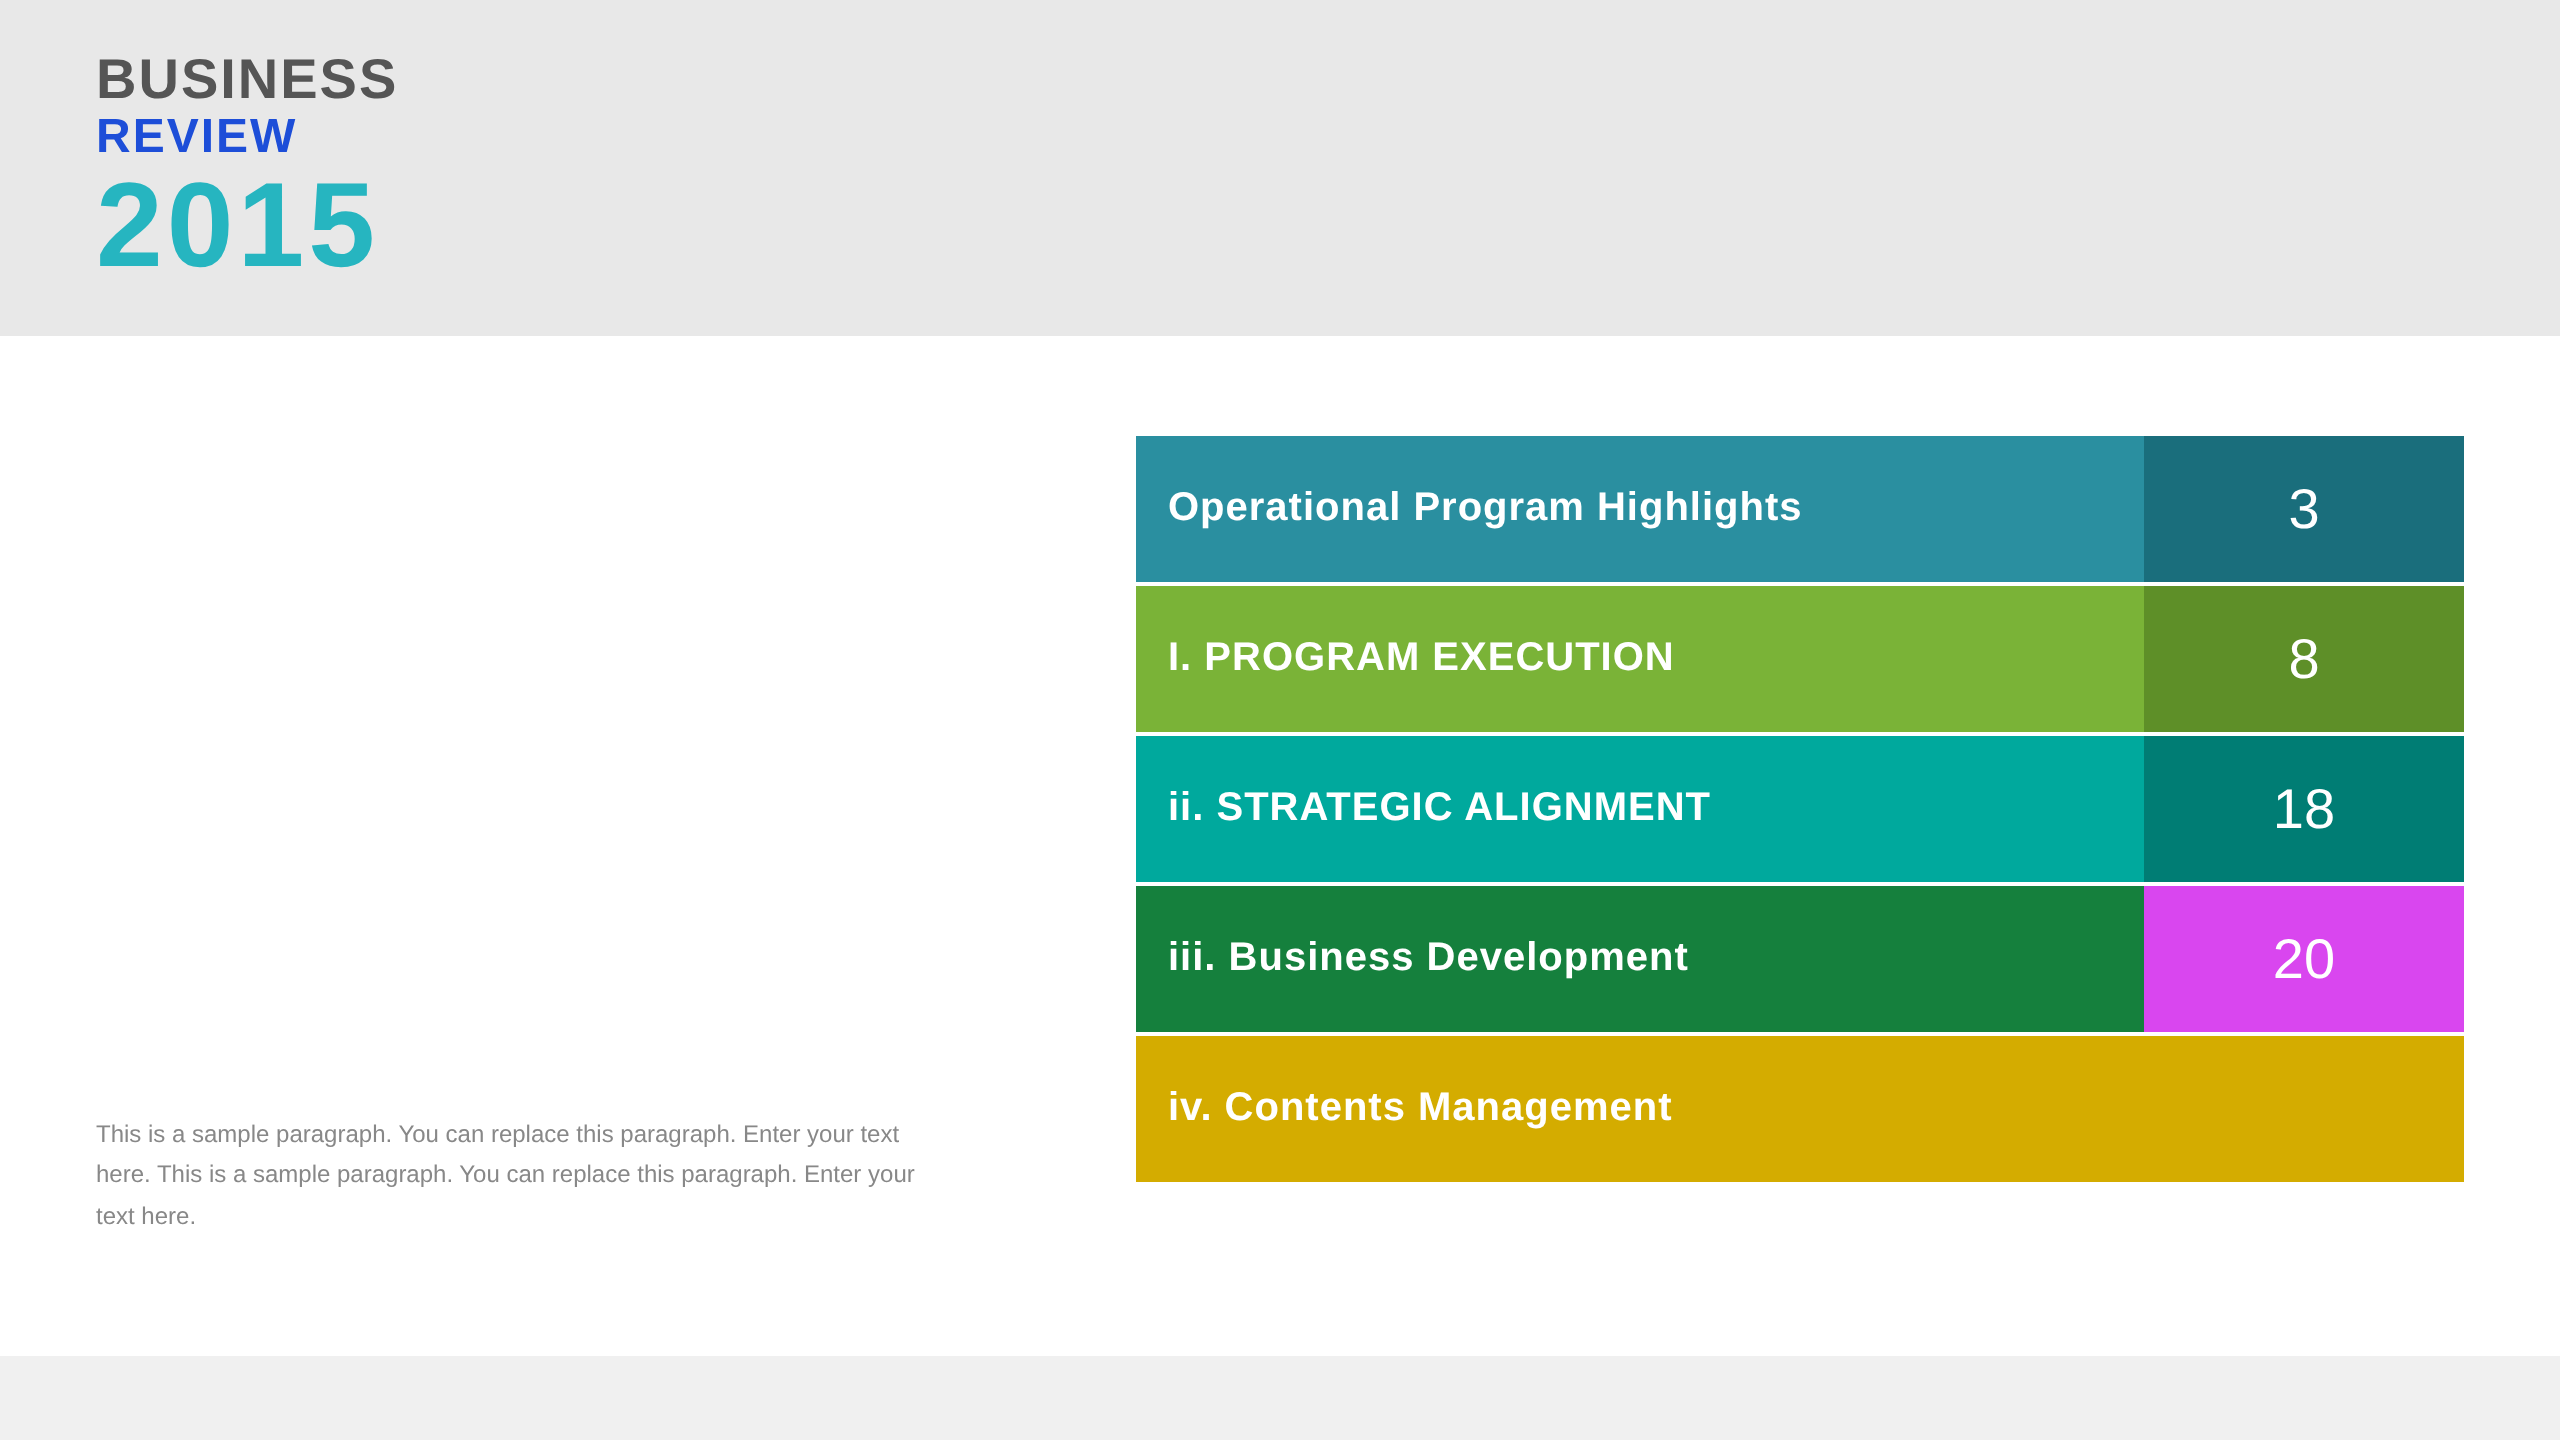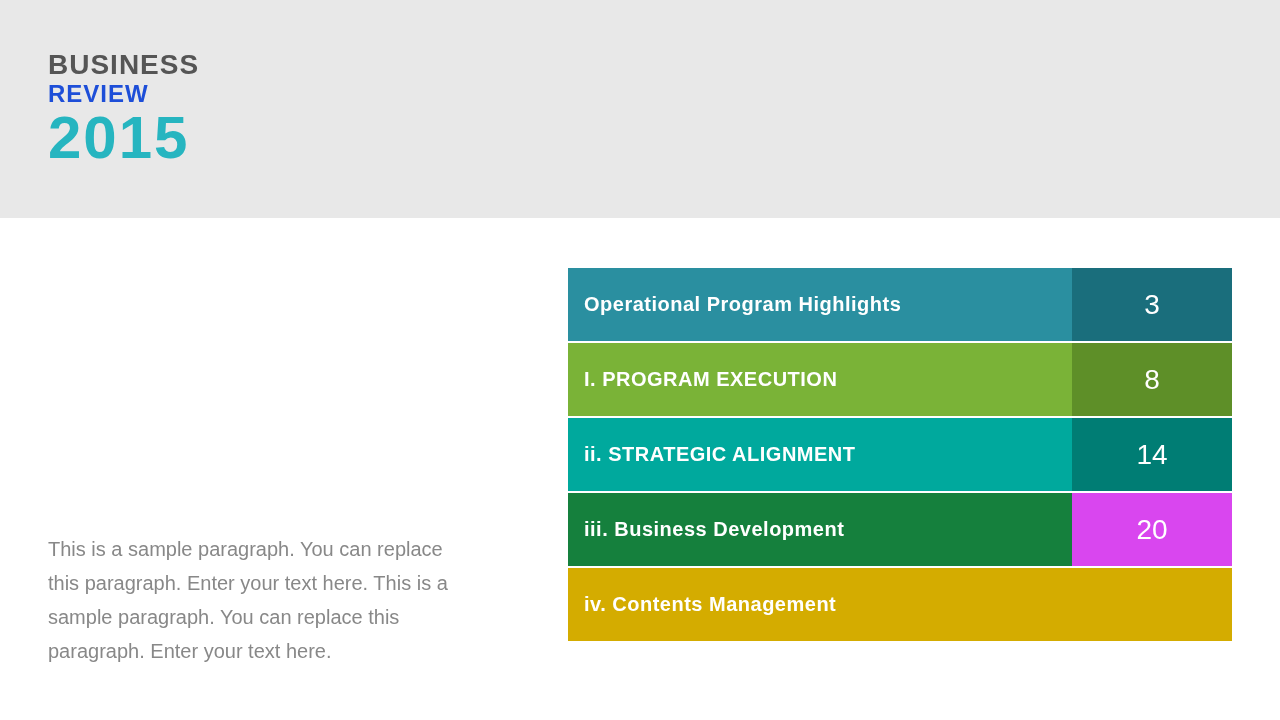--- a/index.html
+++ b/index.html
@@ -7,21 +7,21 @@
       width: 1280px;
       height: 720px;
       overflow: hidden;
       font-family: 'Segoe UI', Arial, sans-serif;
       background: #f0f0f0;
     }
 
     
     .header {
       background: #e8e8e8;
-      height: 218px;
+      height: 168px;
       display: flex;
       align-items: center;
       padding: 0 48px;
       position: relative;
     }
 
     .logo-block {
       display: flex;
       flex-direction: column;
       line-height: 1.1;
@@ -75,21 +75,21 @@
     .left-panel {
       width: 520px;
       flex-shrink: 0;
       display: flex;
       align-items: flex-end;
       height: 100%;
       padding-bottom: 20px;
     }
 
     .sample-paragraph {
-      font-size: 20px;
+      font-size: 12px;
       color: #888;
       line-height: 1.7;
       max-width: 420px;
     }
 
     
     .right-panel {
       flex: 1;
       display: flex;
       flex-direction: column;
@@ -165,21 +165,21 @@
   <div class="table-row row-teal">
         <div class="row-label">Operational Program Highlights</div>
         <div class="row-number">3</div>
       </div>
       <div class="table-row row-green">
         <div class="row-label">I. PROGRAM EXECUTION</div>
         <div class="row-number">8</div>
       </div>
       <div class="table-row row-cyan">
         <div class="row-label">ii. STRATEGIC ALIGNMENT</div>
-        <div class="row-number">14</div>
+        <div class="row-number">18</div>
       </div>
       <div class="table-row row-purple">
         <div class="row-label">iii. Business Development</div>
         <div class="row-number">20</div>
       </div>
       <div class="table-row row-yellow">
         <div class="row-label">iv. Contents Management</div>
       </div>
     </div>
 

